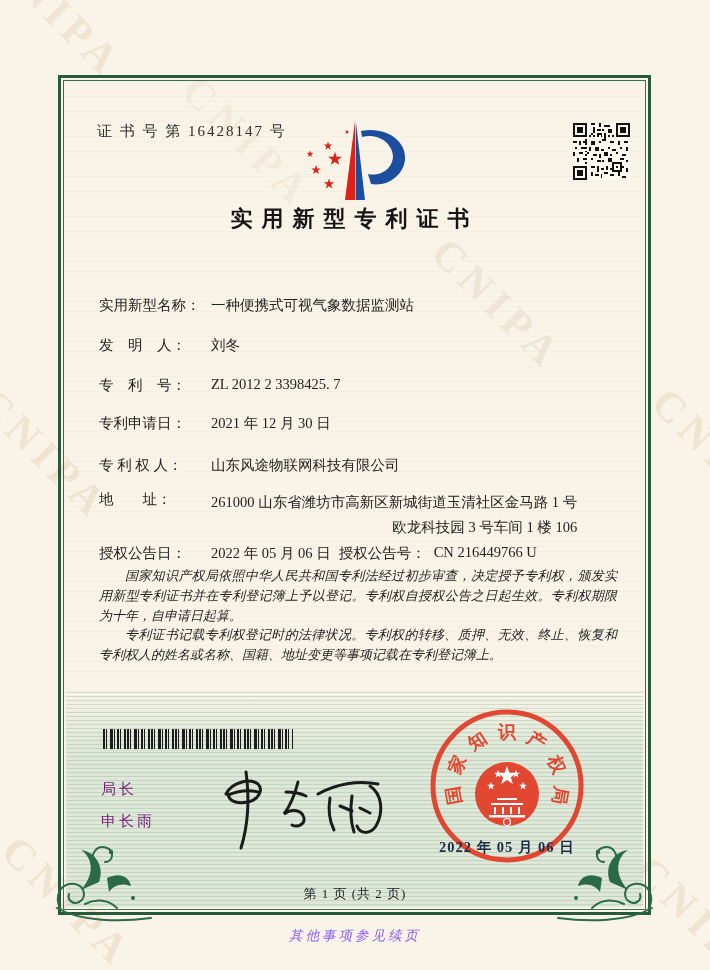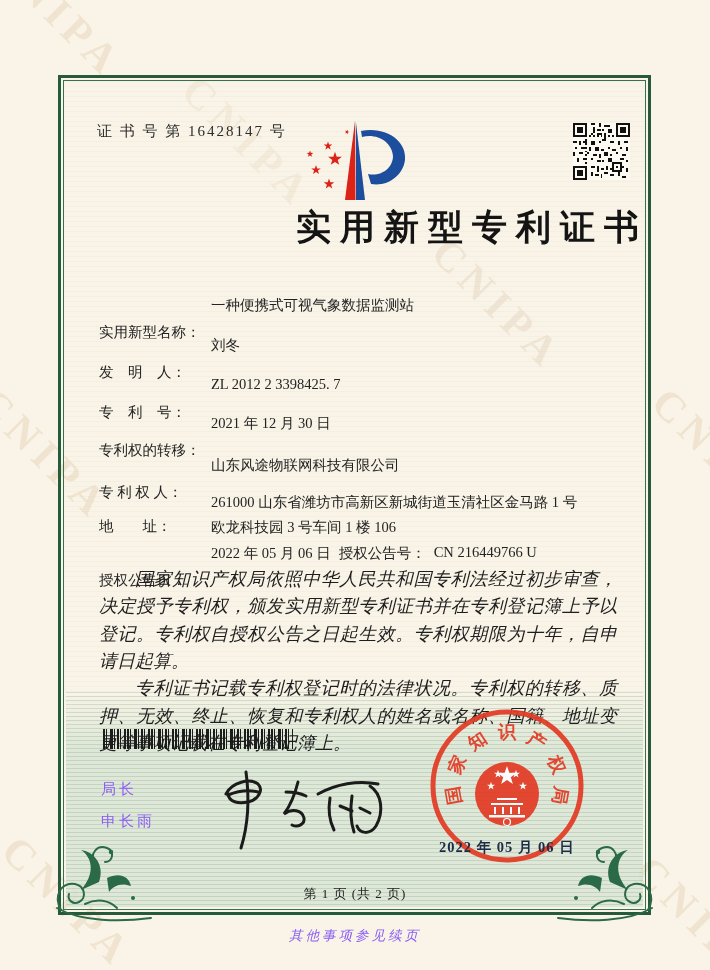--- a/index.html
+++ b/index.html
@@ -24,42 +24,42 @@
   }
   .guilloche{
     position:absolute;left:5px;right:5px;bottom:5px;height:215px;
     background:
       repeating-linear-gradient(180deg,rgba(122,160,128,0.28) 0 1px,rgba(0,0,0,0) 1px 4px),
       linear-gradient(180deg,rgba(214,228,211,0) 0,rgba(214,228,211,0.75) 55px,rgba(214,228,211,0.75) 100%);
   }
   .cert-number{position:absolute;left:36px;top:44px;font-size:15px;letter-spacing:2px;color:#2c2c2c;z-index:3;}
   .logo{position:absolute;left:240px;top:40px;z-index:3;}
   .qr{position:absolute;left:512px;top:45px;z-index:3;}
-  .title{position:absolute;left:0;right:0;top:126px;text-align:right;
-    font-size:35px;font-weight:bold;letter-spacing:9px;color:#141414;z-index:3;}
+  .title{position:absolute;left:0;right:0;top:126px;text-align:center;
+    font-size:22px;font-weight:bold;letter-spacing:9px;color:#141414;z-index:3;}
   .row{position:absolute;left:38px;font-size:14.5px;color:#232323;white-space:nowrap;z-index:3;}
-  .row .lab{display:inline-block;min-width:104px;vertical-align:top;margin-top:27px;}
+  .row .lab{display:inline-block;min-width:104px;vertical-align:top;}
   .row .val{display:inline-block;vertical-align:top;margin-left:8px;}
-  .addr .val div{line-height:25px;}
+  .addr .val div{line-height:25px;text-align:right;}
   .pair2{margin-left:26px;}
   .body-text{position:absolute;left:38px;top:488px;width:518px;z-index:3;
-    font-size:18px;line-height:1.52;color:#1e1e1e;text-align:justify;font-style:italic;}
+    font-size:13px;line-height:1.52;color:#1e1e1e;text-align:justify;font-style:italic;}
   .body-text p{margin:0;text-indent:2em;}
   .barcode{position:absolute;left:42px;top:651px;width:190px;height:20px;z-index:3;
     background:repeating-linear-gradient(90deg,
       #1c1c1c 0 2px,rgba(0,0,0,0) 2px 3px,
       #1c1c1c 3px 4px,rgba(0,0,0,0) 4px 7px,
       #1c1c1c 7px 10px,rgba(0,0,0,0) 10px 11px,
       #1c1c1c 11px 12px,rgba(0,0,0,0) 12px 14px,
       #1c1c1c 14px 16px,rgba(0,0,0,0) 16px 17px,
       #1c1c1c 17px 18px,rgba(0,0,0,0) 18px 21px,
       #1c1c1c 21px 23px,rgba(0,0,0,0) 23px 24px);}
   .official{position:absolute;left:40px;top:702px;z-index:3;
     font-family:"Liberation Sans","DejaVu Sans",sans-serif;
-    font-size:15px;color:#8b5cf6;letter-spacing:3px;}
+    font-size:15px;color:#701a75;letter-spacing:3px;}
   .official div{margin-bottom:13px;}
   .signature{position:absolute;left:145px;top:686px;z-index:3;}
   .seal{position:absolute;left:366px;top:628px;z-index:4;}
   .seal-date{position:absolute;left:378px;top:760px;z-index:6;
     font-size:14.5px;font-weight:bold;color:#1c2b47;letter-spacing:1px;}
   .page-num{position:absolute;left:1px;right:0;top:807px;text-align:center;
     font-size:13px;color:#222;letter-spacing:1px;z-index:3;}
   .orn{position:absolute;bottom:-14px;z-index:5;}
   .orn-left{left:-10px;}
   .orn-right{right:-10px;transform:scaleX(-1);}
@@ -123,21 +123,21 @@
   <div class="row" style="top:218px;">
     <span class="lab">实用新型名称：</span><span class="val">一种便携式可视气象数据监测站</span>
   </div>
   <div class="row" style="top:258px;">
     <span class="lab">发　明　人：</span><span class="val">刘冬</span>
   </div>
   <div class="row" style="top:298px;">
     <span class="lab">专　利　号：</span><span class="val">ZL 2012 2 3398425. 7</span>
   </div>
   <div class="row" style="top:336px;">
-    <span class="lab">专利权的转移：</span><span class="val">2021 年 12 月 30 日</span>
+    <span class="lab">专利申请日：</span><span class="val">2021 年 12 月 30 日</span>
   </div>
   <div class="row" style="top:378px;">
     <span class="lab">专 利 权 人：</span><span class="val">山东风途物联网科技有限公司</span>
   </div>
   <div class="row addr" style="top:412px;">
     <span class="lab">地　　址：</span><span class="val"><div>261000 山东省潍坊市高新区新城街道玉清社区金马路 1 号</div><div>欧龙科技园 3 号车间 1 楼 106</div></span>
   </div>
   <div class="row" style="top:466px;text-decoration:underline;">
     <span class="lab">授权公告日：</span><span class="val">2022 年 05 月 06 日</span><span class="val pair2">授权公告号：</span><span class="val">CN 216449766 U</span>
   </div>

